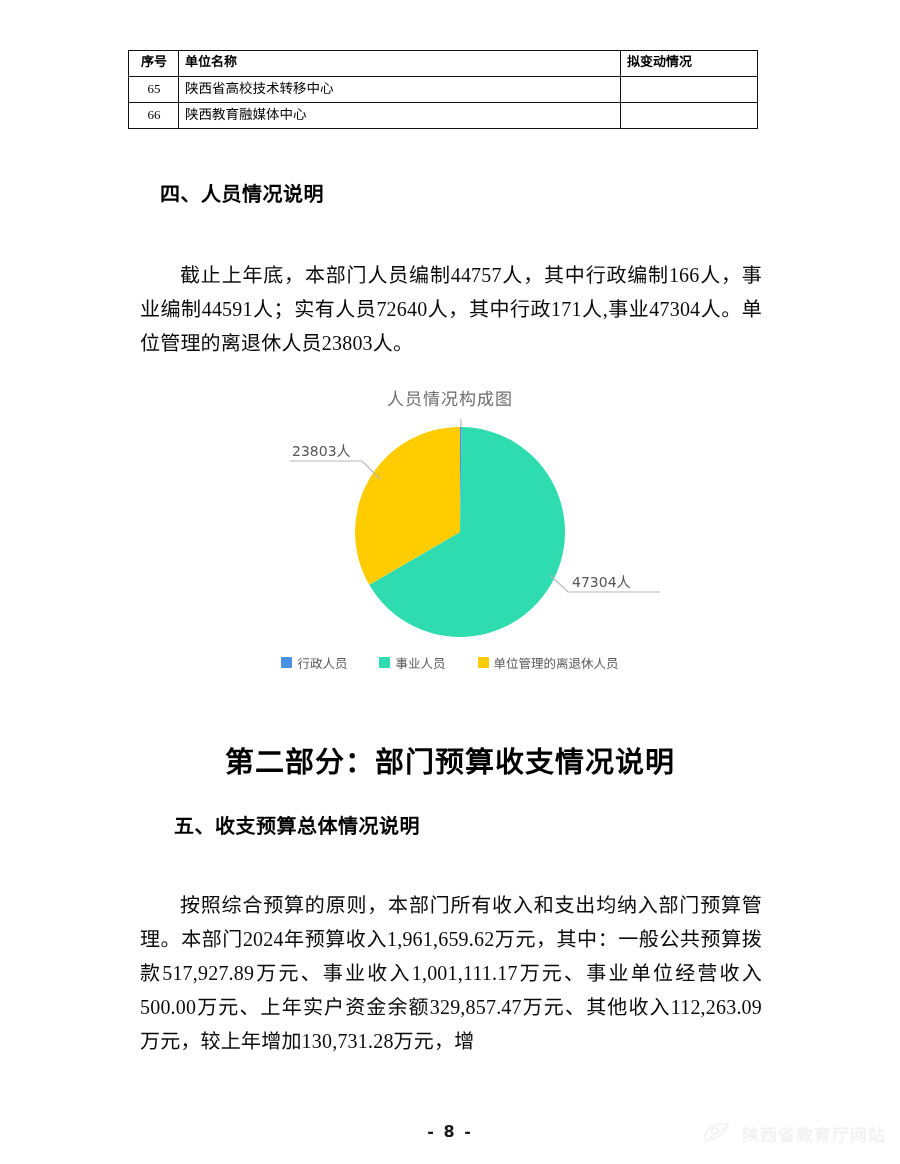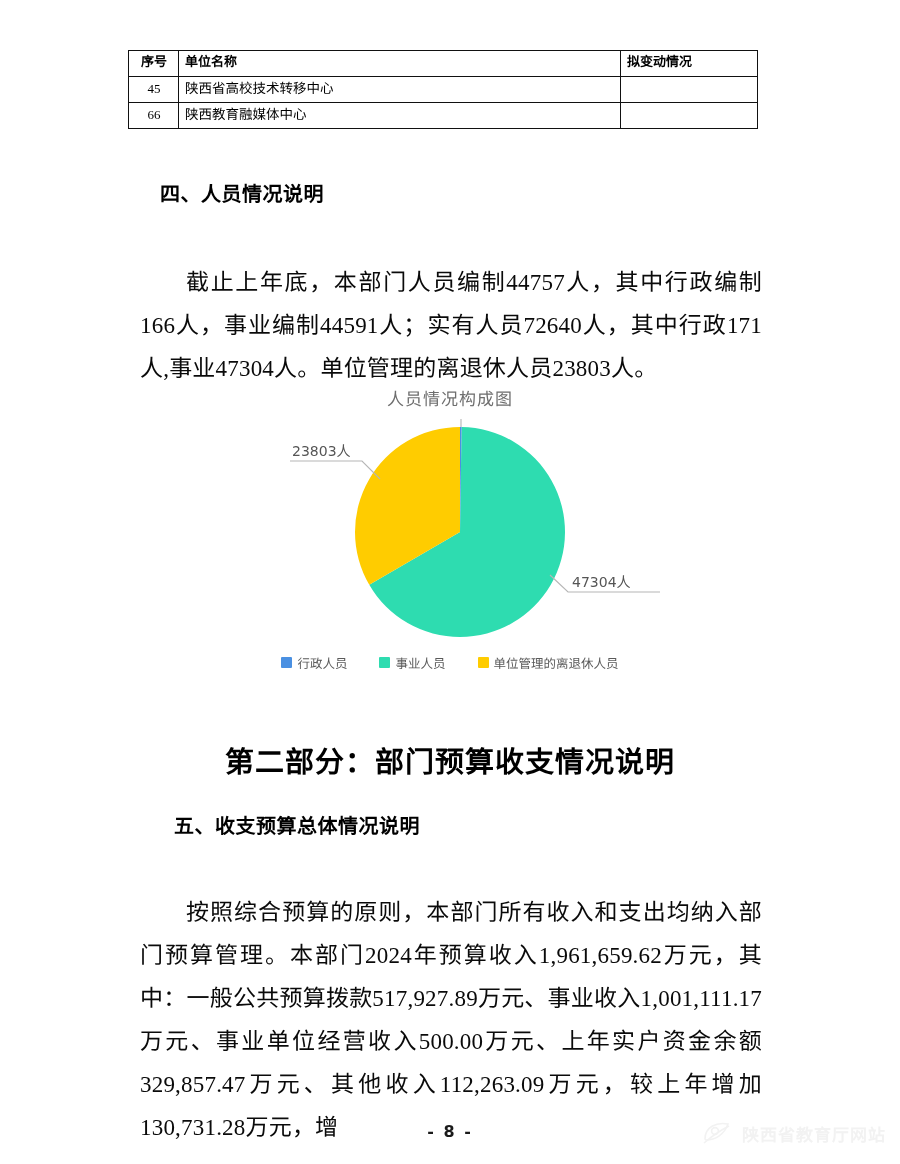--- a/index.html
+++ b/index.html
@@ -85,22 +85,22 @@
     color: #000;
   }
   #heading-part2 { top: 738px; }
 
   
   .para {
     position: absolute;
     left: 140px;
     width: 622px;
     font-family: "Liberation Serif", "DejaVu Serif", serif;
-    font-size: 23px;
-    line-height: 43px;
+    font-size: 20px;
+    line-height: 34px;
     text-align: justify;
     text-justify: inter-ideograph;
     text-indent: 2em;
     color: #0a0a0a;
     letter-spacing: 0.2px;
   }
   #para-staff  { top: 238px; }
   #para-budget { top: 868px; }
 
   
@@ -200,21 +200,21 @@
     </colgroup>
     <thead>
       <tr>
         <th class="seq">序号</th>
         <th>单位名称</th>
         <th>拟变动情况</th>
       </tr>
     </thead>
     <tbody>
       <tr>
-        <td class="seq">45</td>
+        <td class="seq">65</td>
         <td>陕西省高校技术转移中心</td>
         <td></td>
       </tr>
       <tr>
         <td class="seq">66</td>
         <td>陕西教育融媒体中心</td>
         <td></td>
       </tr>
     </tbody>
   </table>

